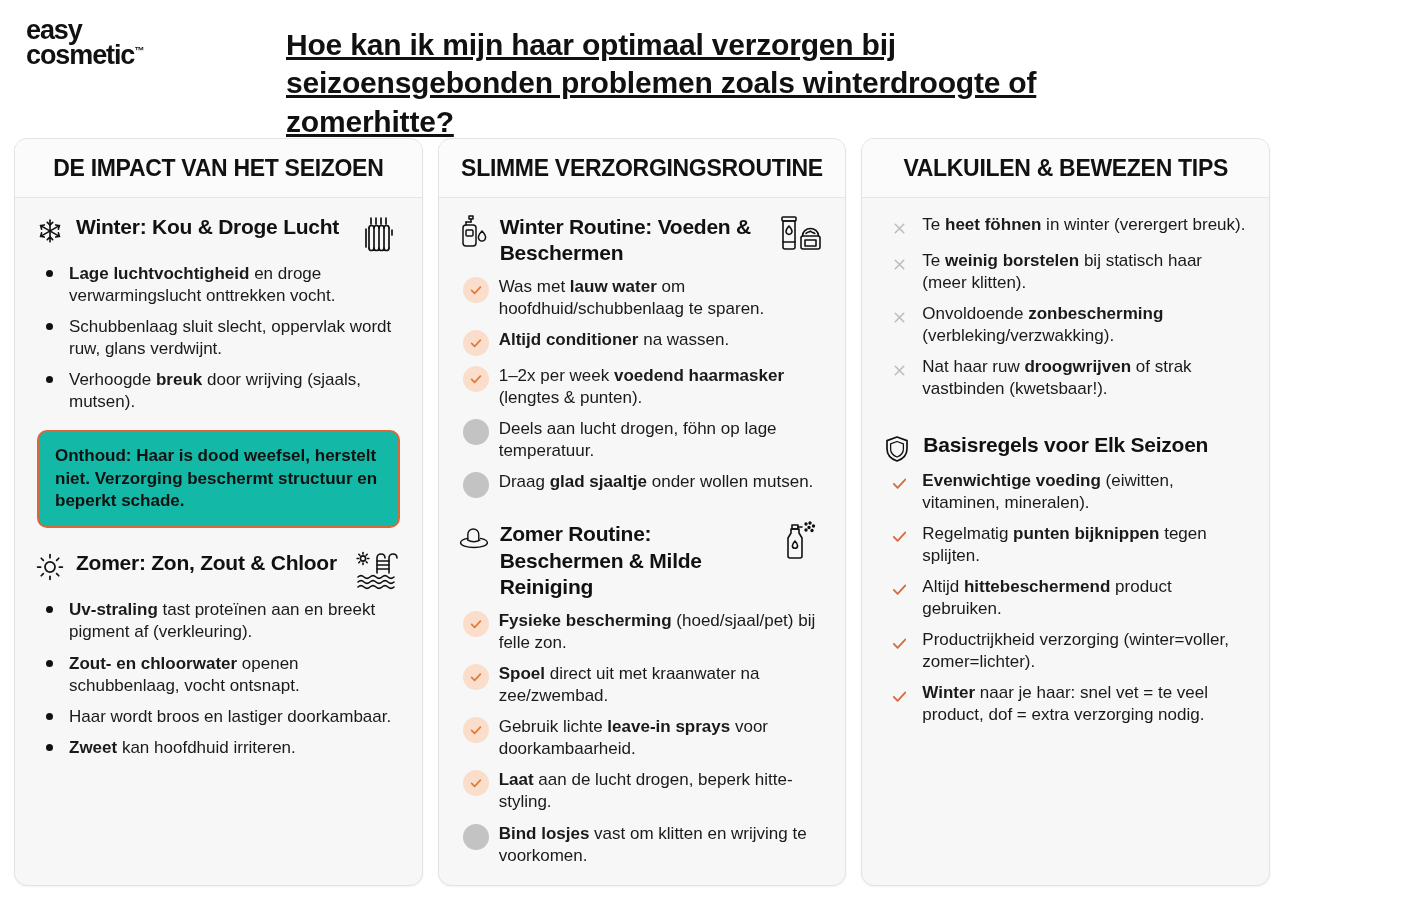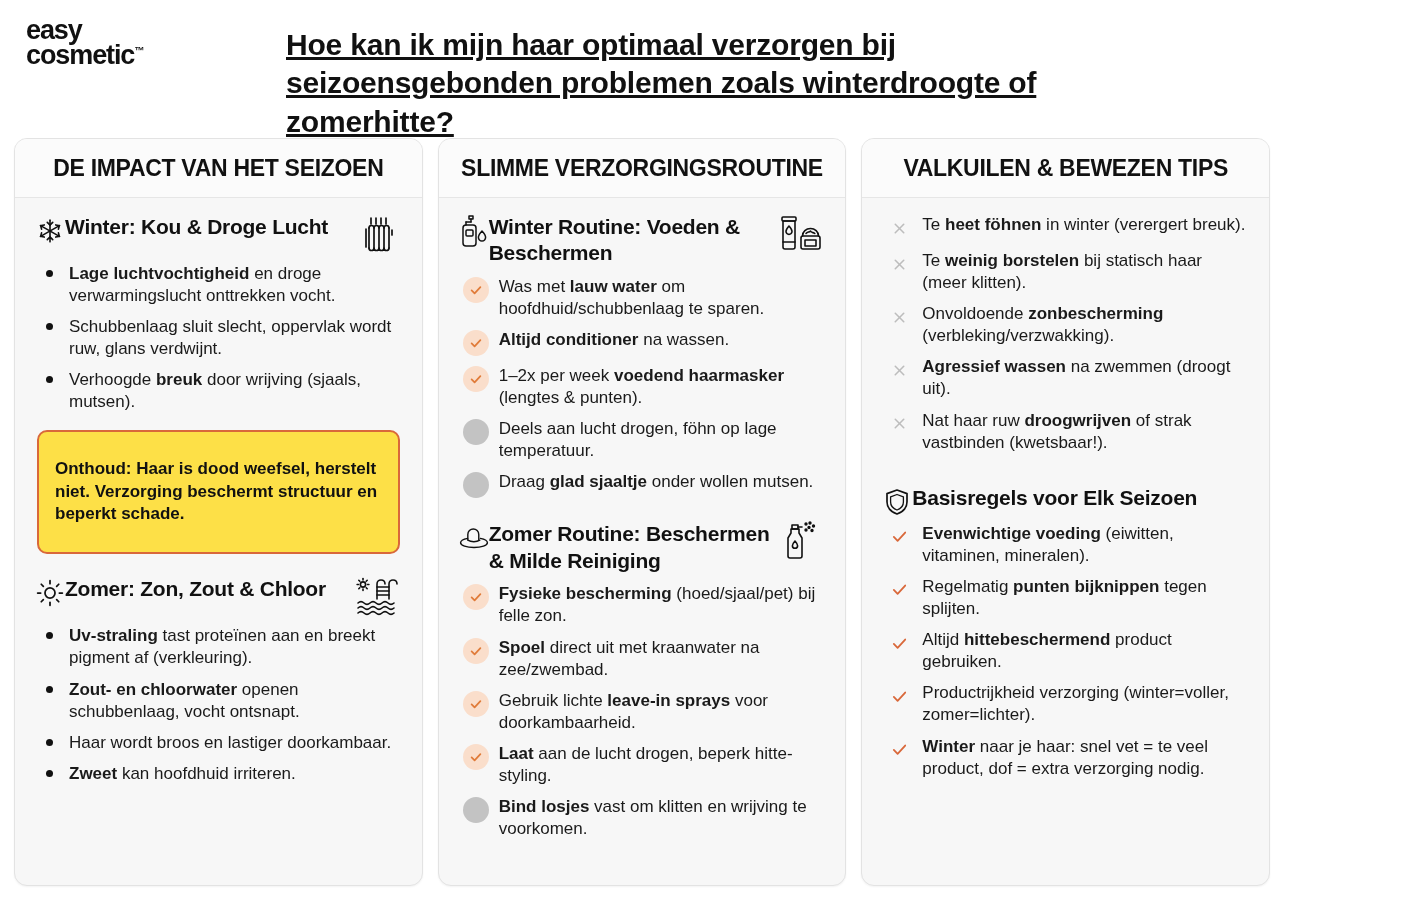--- a/index.html
+++ b/index.html
@@ -37,21 +37,21 @@
   .card-head {
     background: #fbfbfb; border-bottom: 1px solid #e6e6e6;
     padding: 16px 12px 15px; text-align: center;
   }
   .card-head-title {
     font-size: 23px; font-weight: 800; letter-spacing: -0.3px; color: #111;
   }
   .card-body { padding: 16px 20px 10px 20px; flex: 1; }
 
   
-  .section { display: flex; align-items: flex-start; margin-bottom: 9px; }
+  .section { display: flex; align-items: flex-start; gap: 11px; margin-bottom: 9px; }
   .section.tight { margin-bottom: 6px; }
   .sec-icon { flex: 0 0 auto; width: 30px; height: 30px; display: flex; align-items: center; justify-content: center; margin-top: 2px; }
   .sec-icon svg { display: block; }
   .sec-title { font-size: 21px; font-weight: 800; line-height: 1.26; color: #111; letter-spacing: -0.25px; flex: 1; }
   .sec-right { flex: 0 0 auto; width: 48px; height: 40px; display: flex; align-items: center; justify-content: center; }
   .sec-right svg { display: block; }
 
   
   ul.list { list-style: none; margin: 0 0 0 4px; padding: 0; }
   ul.list li { display: flex; align-items: flex-start; gap: 10px; margin-bottom: 9px; }
@@ -61,22 +61,22 @@
   .bullet-dot { flex: 0 0 auto; width: 20px; display: flex; justify-content: center; padding-top: 7px; }
   .bullet-dot i { display: block; width: 7px; height: 7px; border-radius: 50%; background: #111; }
 
   .mk { flex: 0 0 auto; width: 26px; height: 26px; display: flex; align-items: center; justify-content: center; margin-top: 1px; }
   .mk.circle-check { background: #fadecb; border-radius: 50%; }
   .mk.circle-grey { background: #c3c3c3; border-radius: 50%; }
   .mk svg { display: block; }
 
   
   .callout {
-    border: 2px solid #d9683a; border-radius: 10px; background: #fde047;
-    padding: 26px 16px; margin: 16px 2px 22px 2px;
+    border: 2px solid #d9683a; border-radius: 10px; background: #14b8a6;
+    padding: 13px 16px; margin: 16px 2px 22px 2px;
     font-size: 17px; line-height: 1.35; font-weight: 700; color: #111;
   }
 
   .gap-lg { height: 22px; }
   .gap-md { height: 14px; }
 </style>
 </head>
 <body>
 
 <div class="page">
@@ -383,29 +383,20 @@
               </span>
             <span class="li-text">Onvoldoende <b>zonbescherming</b> (verbleking/verzwakking).</span>
           </li>
           <li>
             <span class="mk">
                 <svg width="15" height="15" viewBox="0 0 16 16" fill="none" stroke="#bdbdbd" stroke-width="1.7" stroke-linecap="round">
                   <line x1="3.5" y1="3.5" x2="12.5" y2="12.5"></line>
                   <line x1="12.5" y1="3.5" x2="3.5" y2="12.5"></line>
                 </svg>
               </span>
-            <span class="li-text"><b>Agressief wassen</b> na zwemmen (droogt uit).</span>
-          </li>
-          <li>
-            <span class="mk">
-                <svg width="15" height="15" viewBox="0 0 16 16" fill="none" stroke="#bdbdbd" stroke-width="1.7" stroke-linecap="round">
-                  <line x1="3.5" y1="3.5" x2="12.5" y2="12.5"></line>
-                  <line x1="12.5" y1="3.5" x2="3.5" y2="12.5"></line>
-                </svg>
-              </span>
             <span class="li-text">Nat haar ruw <b>droogwrijven</b> of strak vastbinden (kwetsbaar!).</span>
           </li>
         </ul>
 
         <div class="gap-lg"></div>
 
         <div class="section tight">
           <span class="sec-icon">
             <svg width="26" height="28" viewBox="0 0 26 28" fill="none" stroke="#111" stroke-width="1.7" stroke-linecap="round" stroke-linejoin="round">
               <path d="M13 2 23 5.6v8.1c0 6-4.1 10.2-10 12.3-5.9-2.1-10-6.3-10-12.3V5.6z"></path>

